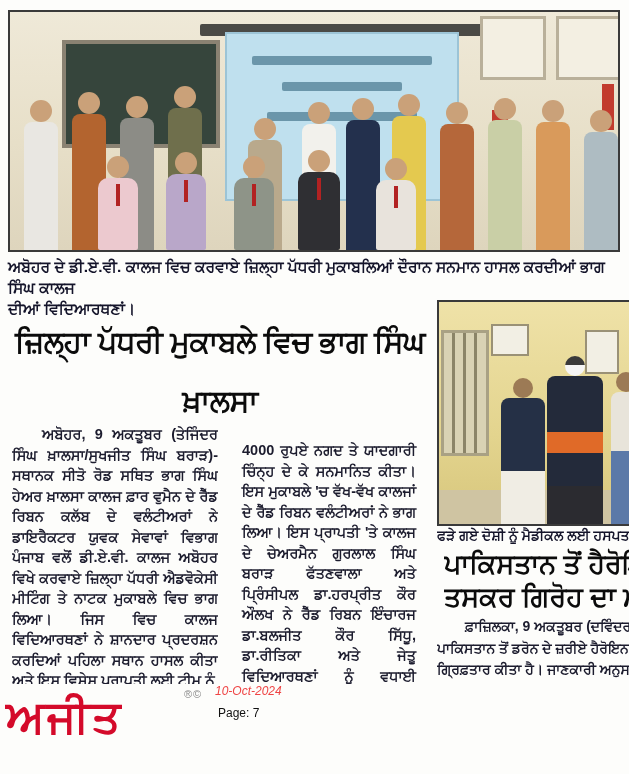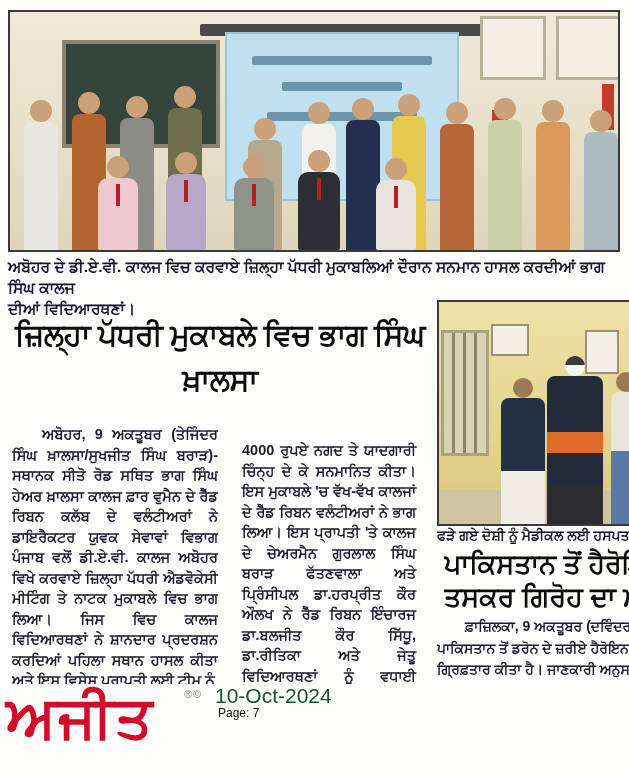--- a/index.html
+++ b/index.html
@@ -21,21 +21,21 @@
                   width:22px;height:22px;border-radius:50%;background:#caa179;}
   .seated{border-radius:10px 10px 2px 2px;}
   .medal::after{content:"";position:absolute;left:50%;top:6px;transform:translateX(-50%);
                 width:4px;height:22px;background:#b22222;}
 
   
   .caption{position:absolute;left:8px;top:256px;width:613px;font-size:15.5px;line-height:21px;
            font-weight:700;color:#14142a;}
   .caption-row2{display:flex;justify-content:space-between;}
   #main-headline{position:absolute;left:6px;top:312px;width:428px;text-align:center;
-                 font-size:30px;line-height:45px;font-weight:800;color:#0b0b0b;letter-spacing:-.5px;}
+                 font-size:30px;line-height:59px;font-weight:800;color:#0b0b0b;letter-spacing:-.5px;}
   .bodycol{position:absolute;top:424px;height:260px;font-size:14.5px;line-height:20.5px;
            font-weight:600;color:#1c1c2e;text-align:justify;overflow:hidden;}
   #col1{left:12px;width:206px;}
   #col1 p{text-indent:30px;margin:0;}
   #col2{left:226px;width:206px;}
   #col2 p{margin:16px;}
 
   
   #side-photo{left:437px;top:300px;width:192px;height:222px;border-right:none;background:#e7d793;}
   .ywall{position:absolute;inset:0;background:linear-gradient(#efe2a8 0%,#e3d48e 60%,#d7c67c 100%);}
@@ -50,24 +50,24 @@
   .side-caption{position:absolute;left:437px;top:527px;width:192px;font-size:14px;font-weight:700;
                 color:#14142a;white-space:nowrap;overflow:hidden;}
   #side-headline{position:absolute;left:444px;top:548px;width:185px;font-size:27px;line-height:33px;
                  font-weight:800;color:#0b0b0b;white-space:nowrap;overflow:hidden;}
   .side-body{position:absolute;left:437px;top:616px;width:192px;font-size:14px;line-height:21.5px;
              font-weight:600;color:#1c1c2e;overflow:hidden;}
   .side-body div{white-space:nowrap;}
   .side-body div:first-child{text-indent:28px;}
 
   
-  #logo{position:absolute;left:6px;top:688px;font-size:58px;line-height:58px;font-weight:800;
+  #logo{position:absolute;left:6px;top:688px;font-size:45px;line-height:58px;font-weight:800;
         color:#d40a2a;letter-spacing:2px;font-family:"DejaVu Sans",sans-serif;}
   #trademark{position:absolute;left:184px;top:688px;font-size:11px;color:#8a8a8a;letter-spacing:1px;}
-  #date-label{position:absolute;left:215px;top:684px;font-size:21px;color:#14532d;}
+  #date-label{position:absolute;left:215px;top:684px;font-size:12px;color:#ef4444;font-style:italic;}
   #page-label{position:absolute;left:218px;top:706px;font-size:12px;color:#111;}
   #url-bar{position:absolute;left:4px;top:740px;font-size:17px;color:#2a2a2a;}
 </style>
 </head>
 <body>
 
 <div id="page">
 
   <div id="main-photo" class="photo-frame">
     <div class="wall"></div>

